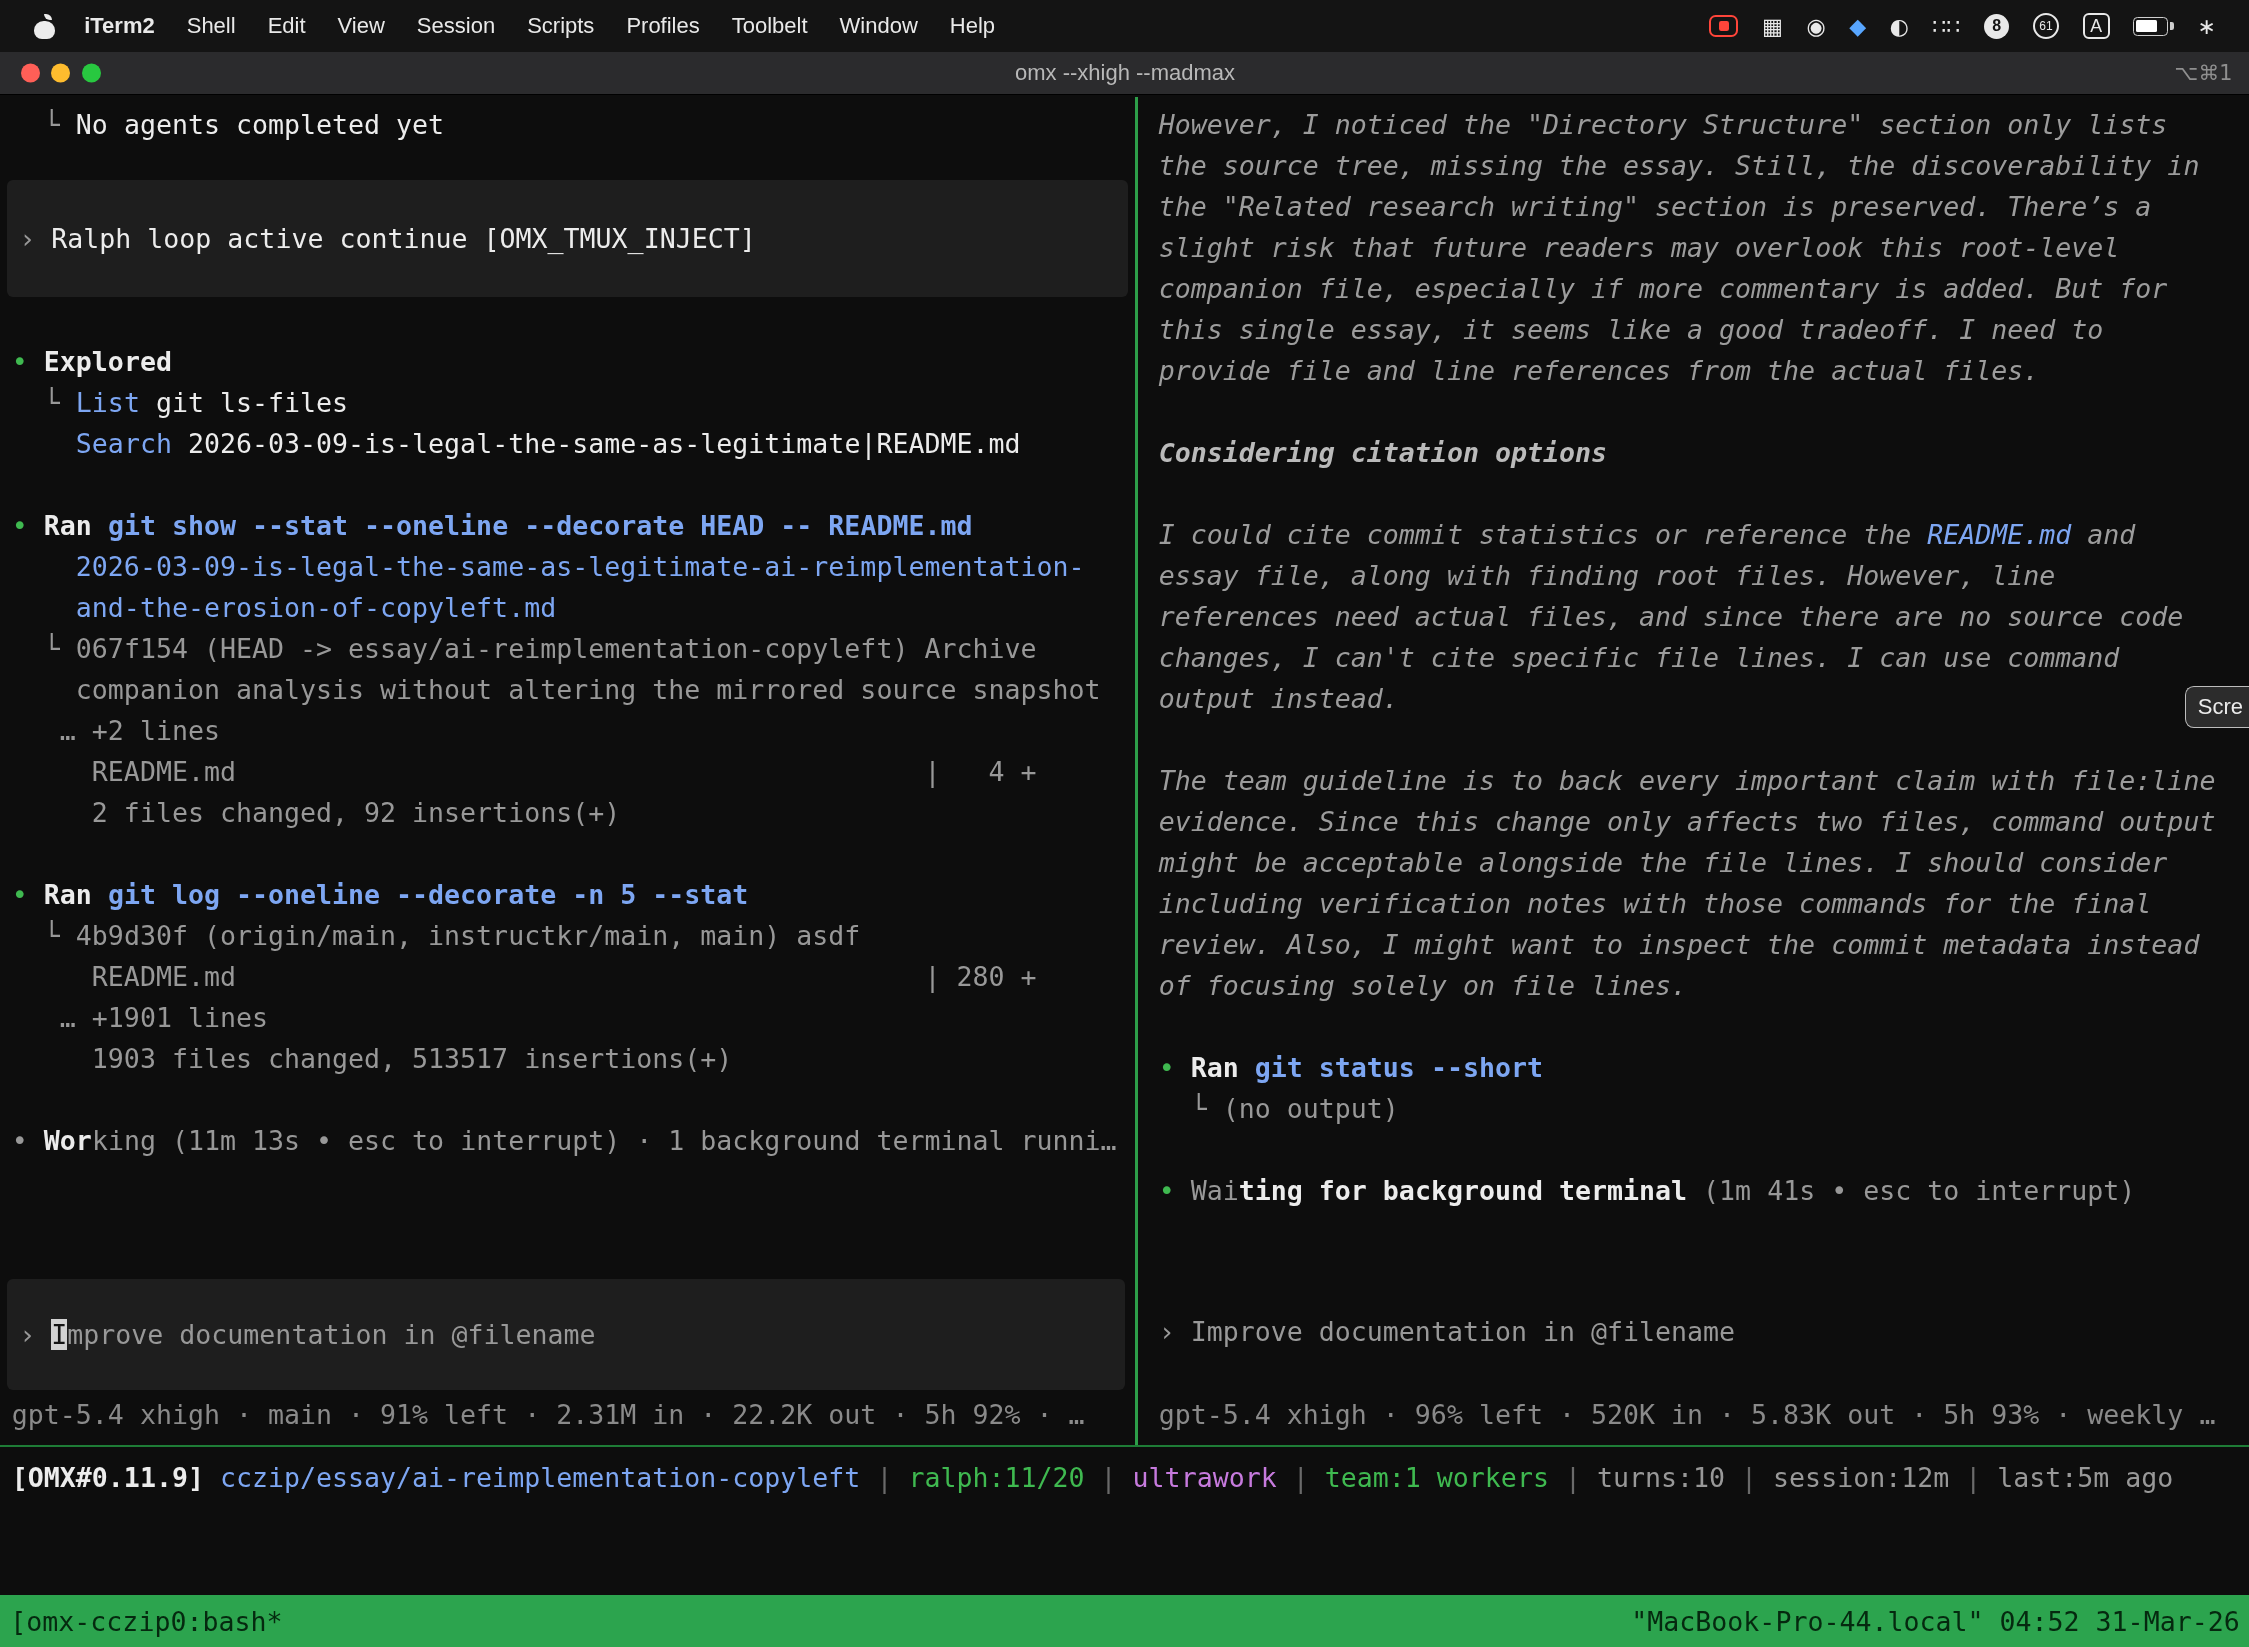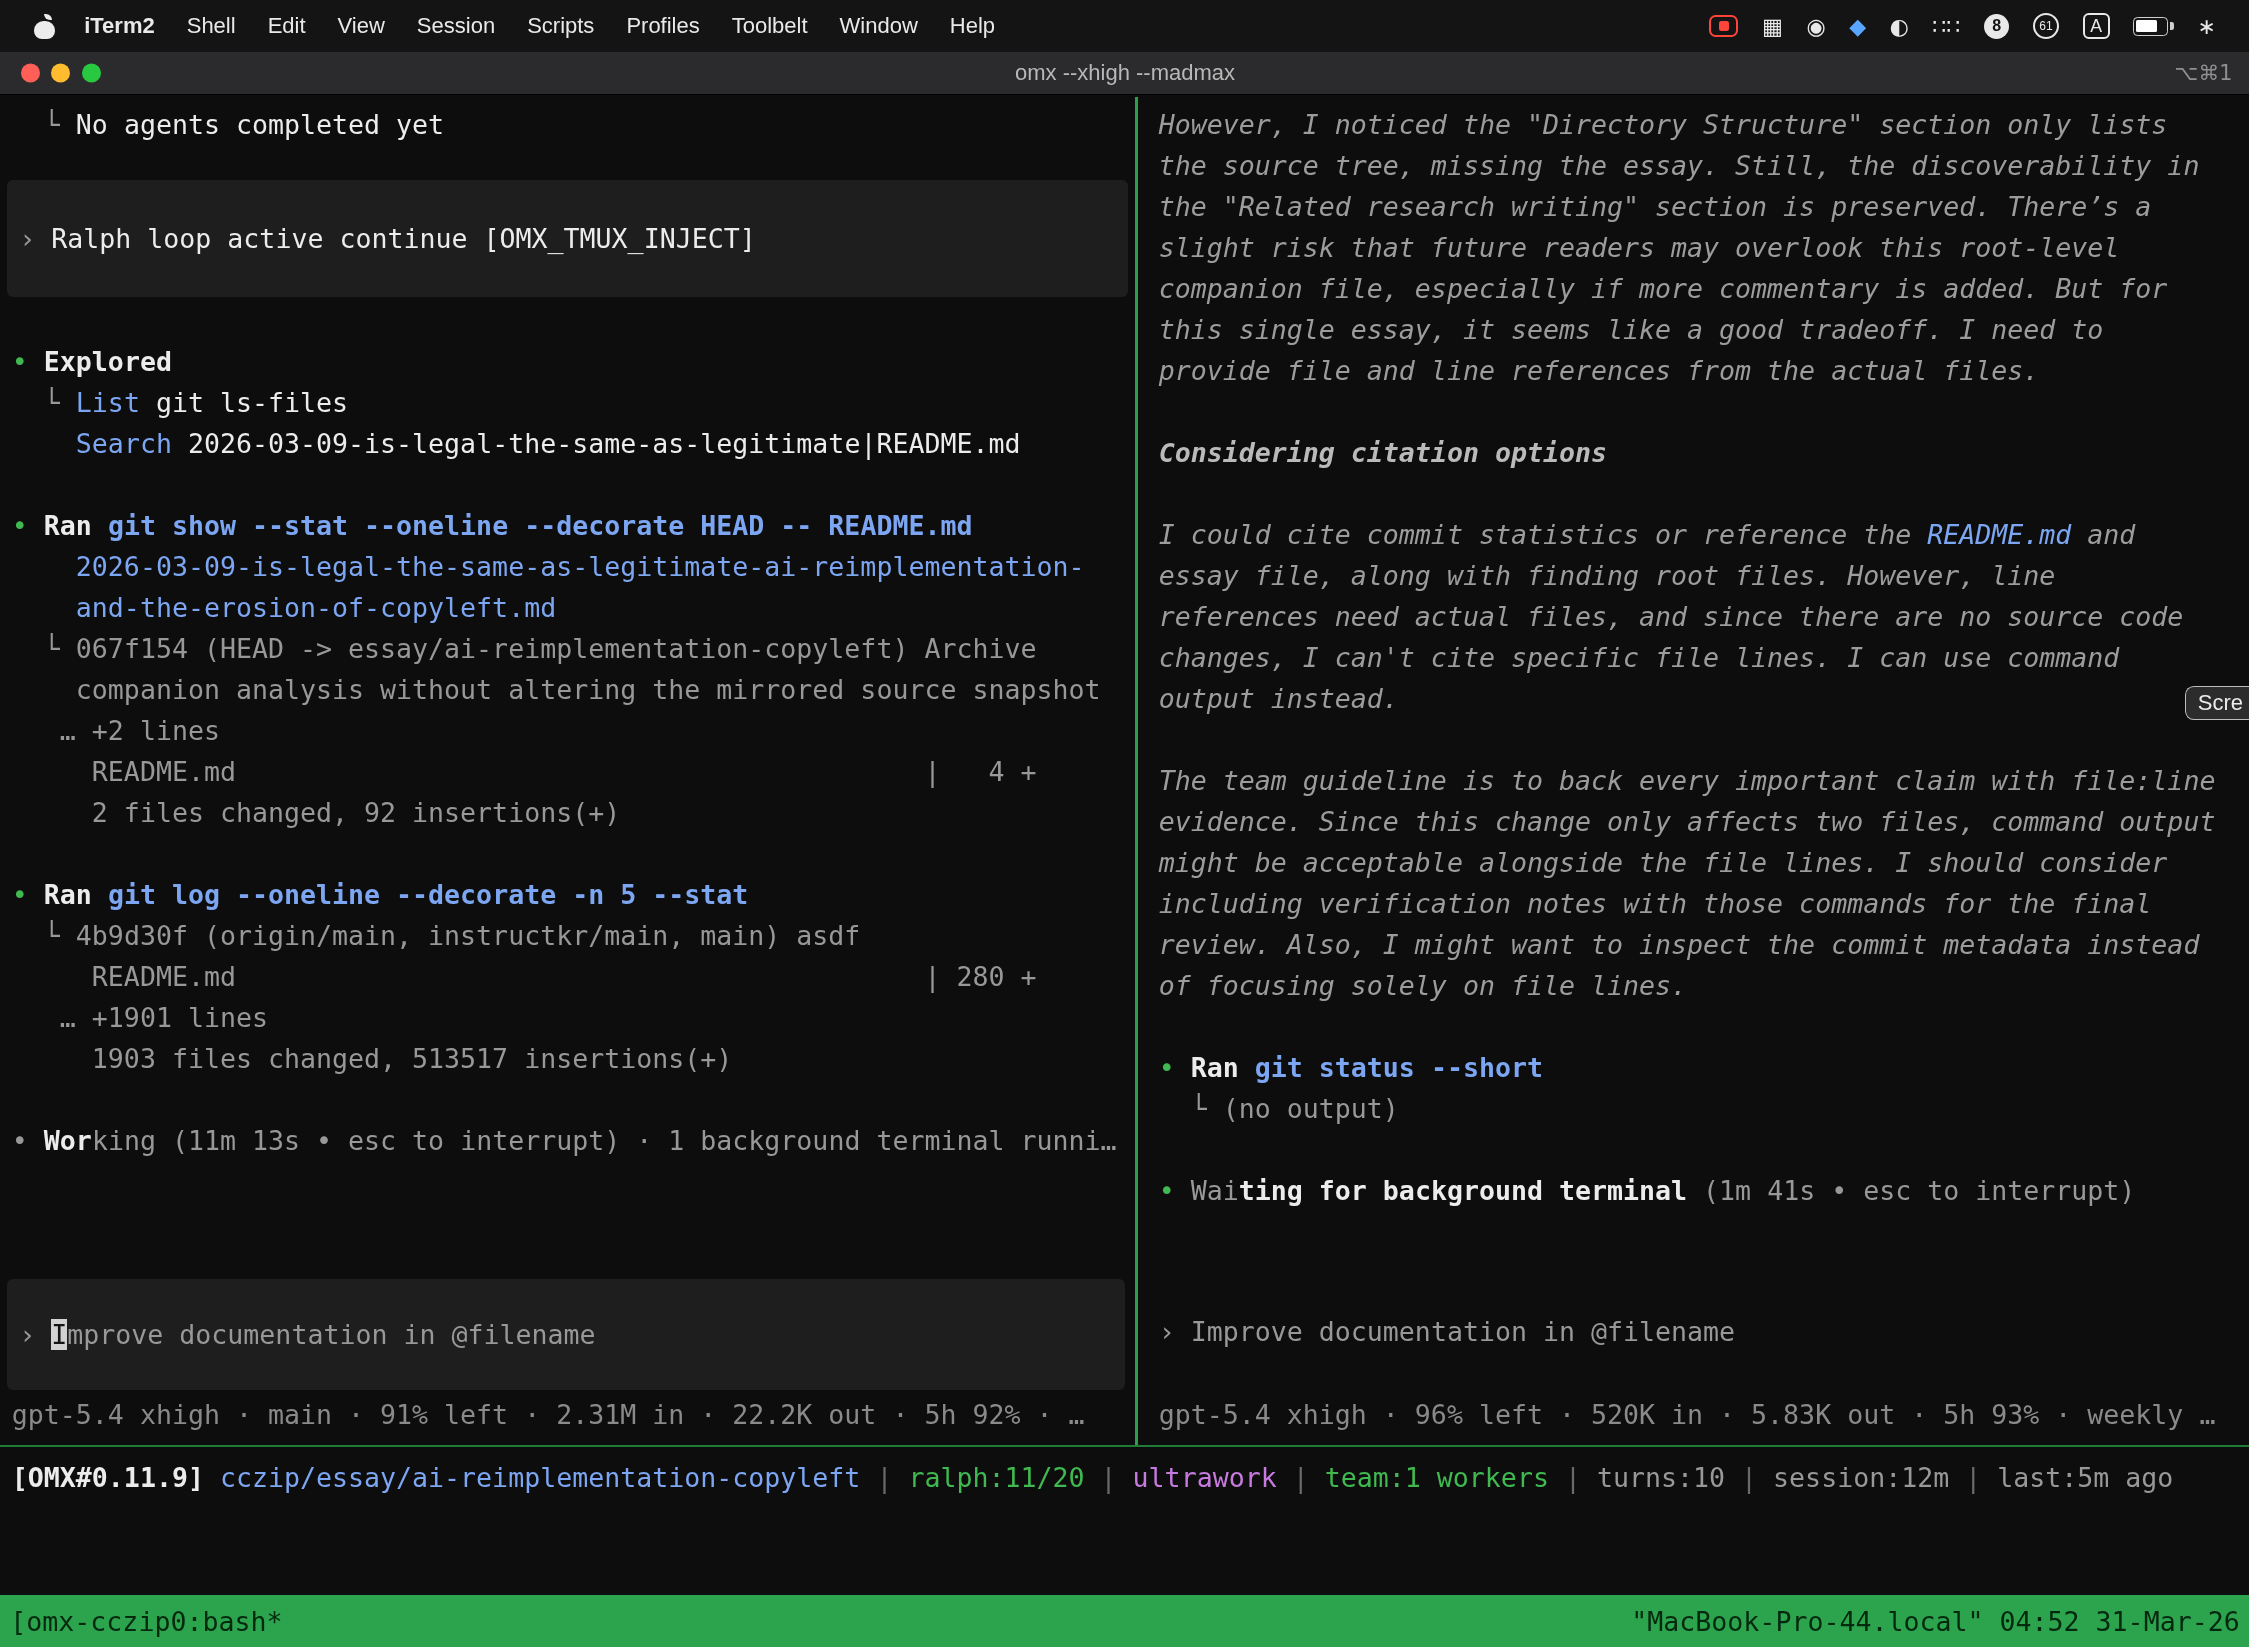--- a/index.html
+++ b/index.html
@@ -60,21 +60,21 @@
   .callout{background:#1e1e1e;border-radius:5.9px;margin:35px 7px 44px -4.4px;padding:38px 11.8px}
   .inputbox{position:absolute;left:7.4px;right:10.3px;bottom:55px;background:#1e1e1e;border-radius:5.9px;padding:35px 11.8px}
   .input-line-right{position:absolute;bottom:93px;left:20.7px}
   .status-line{position:absolute;bottom:10.3px;left:11.8px;color:#8a8a8a;white-space:pre}
   .pane-right .status-line{left:20.7px}
   .hborder{height:2.2px;background:#1e7c36}
   .omx-line{padding:10.3px 0 0 11.8px;white-space:pre}
   .sep{color:#6a6a6a}
   .tmux{position:absolute;left:0;right:0;bottom:0;height:53px;background:#2ca44e;color:#05290f;
         display:flex;align-items:center;justify-content:space-between;padding:0 10.3px;white-space:pre;font-size:26.6px}
-  .edge-tab{position:absolute;right:0;top:686px;width:65px;height:34px;background:#2c2c2c;
+  .edge-tab{position:absolute;right:0;top:686px;width:65px;height:42px;background:#2c2c2c;
             border:1.5px solid #bdbdbd;border-right:none;border-radius:8.9px 0 0 8.9px;color:#ececec;
             font-family:"Liberation Sans",sans-serif;font-size:22px;display:flex;align-items:center;
             padding-left:11.8px;z-index:5;overflow:hidden}
 </style>
 </head>
 <body>
 
 <div class="screen">
 
   <div class="menubar">

